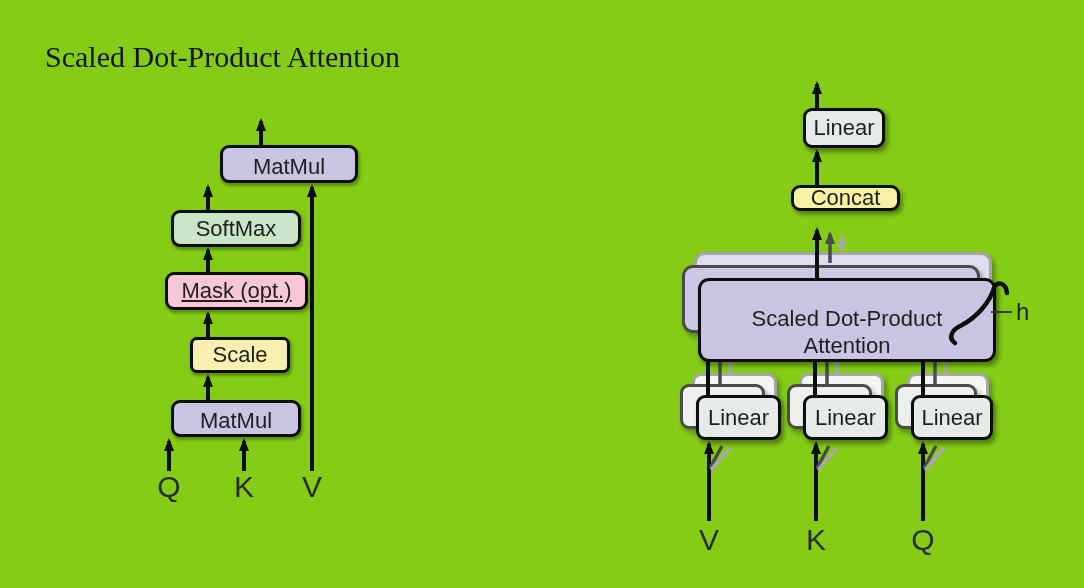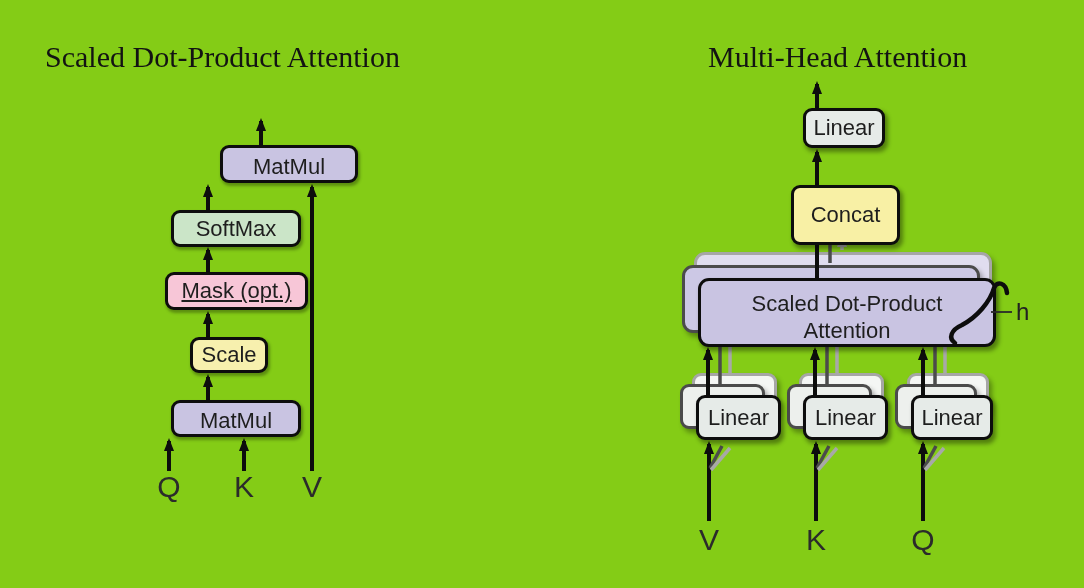--- a/index.html
+++ b/index.html
@@ -30,21 +30,20 @@
   .h-label{position:absolute;font-size:24px;color:#222222;}
   svg.layer{position:absolute;left:0;top:0;width:1084px;height:588px;pointer-events:none;}
   .z1{z-index:1;} .z2{z-index:2;} .z3{z-index:3;} .z4{z-index:4;}
 </style>
 </head>
 <body>
 
 <div class="canvas">
 
   <div class="title" style="left:45px;top:40px;">Scaled Dot-Product Attention</div>
-  <div class="title" style="left:708px;top:40px;">Multi-Head Attention</div>
 
   <div class="stack-layer back sdpa-fill-back z1" style="left:694px;top:252px;width:298px;height:68px;border-radius:11px;"></div>
   <div class="stack-layer mid sdpa-fill-mid z1" style="left:682px;top:265px;width:298px;height:68px;border-radius:11px;"></div>
 
   <div class="stack-layer back lin-fill-back z1" style="left:692px;top:373px;width:85px;height:45px;"></div>
   <div class="stack-layer mid lin-fill-mid z1" style="left:680px;top:384px;width:85px;height:45px;"></div>
 
   <div class="stack-layer back lin-fill-back z1" style="left:799px;top:373px;width:85px;height:45px;"></div>
   <div class="stack-layer mid lin-fill-mid z1" style="left:787px;top:384px;width:85px;height:45px;"></div>
 
@@ -108,34 +107,34 @@
 
   <div class="block purple z3" style="left:192px;top:145px;width:138px;height:38px;">
     <span>MatMul</span>
   </div>
   <div class="block green z3" style="left:143px;top:210px;width:130px;height:37px;">
     <span>SoftMax</span>
   </div>
   <div class="block pink z3" style="left:137px;top:272px;width:143px;height:38px;">
     <span>Mask (opt.)</span>
   </div>
-  <div class="block yellow z3" style="left:162px;top:337px;width:78px;height:36px;">
+  <div class="block yellow z3" style="left:162px;top:337px;width:100px;height:36px;border-radius:7px;">
     <span>Scale</span>
   </div>
   <div class="block purple z3" style="left:143px;top:400px;width:130px;height:37px;">
     <span>MatMul</span>
   </div>
 
   <div class="block grayblk rblock z3" style="left:775px;top:108px;width:82px;height:40px;">
     <span>Linear</span>
   </div>
-  <div class="block yellow2 rblock z3" style="left:763px;top:185px;width:109px;height:60px;">
+  <div class="block yellow2 rblock z3" style="left:763px;top:185px;width:109px;height:26px;">
     <span>Concat</span>
   </div>
-  <div class="block purple rblock z3" style="left:670px;top:278px;width:298px;height:69px;border-radius:11px;">
+  <div class="block purple rblock z3" style="left:670px;top:278px;width:298px;height:84px;border-radius:11px;">
     <span class="sdpa-text">Scaled Dot-Product
 Attention</span>
   </div>
   <div class="block grayblk rblock z3" style="left:668px;top:395px;width:85px;height:45px;">
     <span>Linear</span>
   </div>
   <div class="block grayblk rblock z3" style="left:775px;top:395px;width:85px;height:45px;">
     <span>Linear</span>
   </div>
   <div class="block grayblk rblock z3" style="left:883px;top:395px;width:82px;height:45px;">

